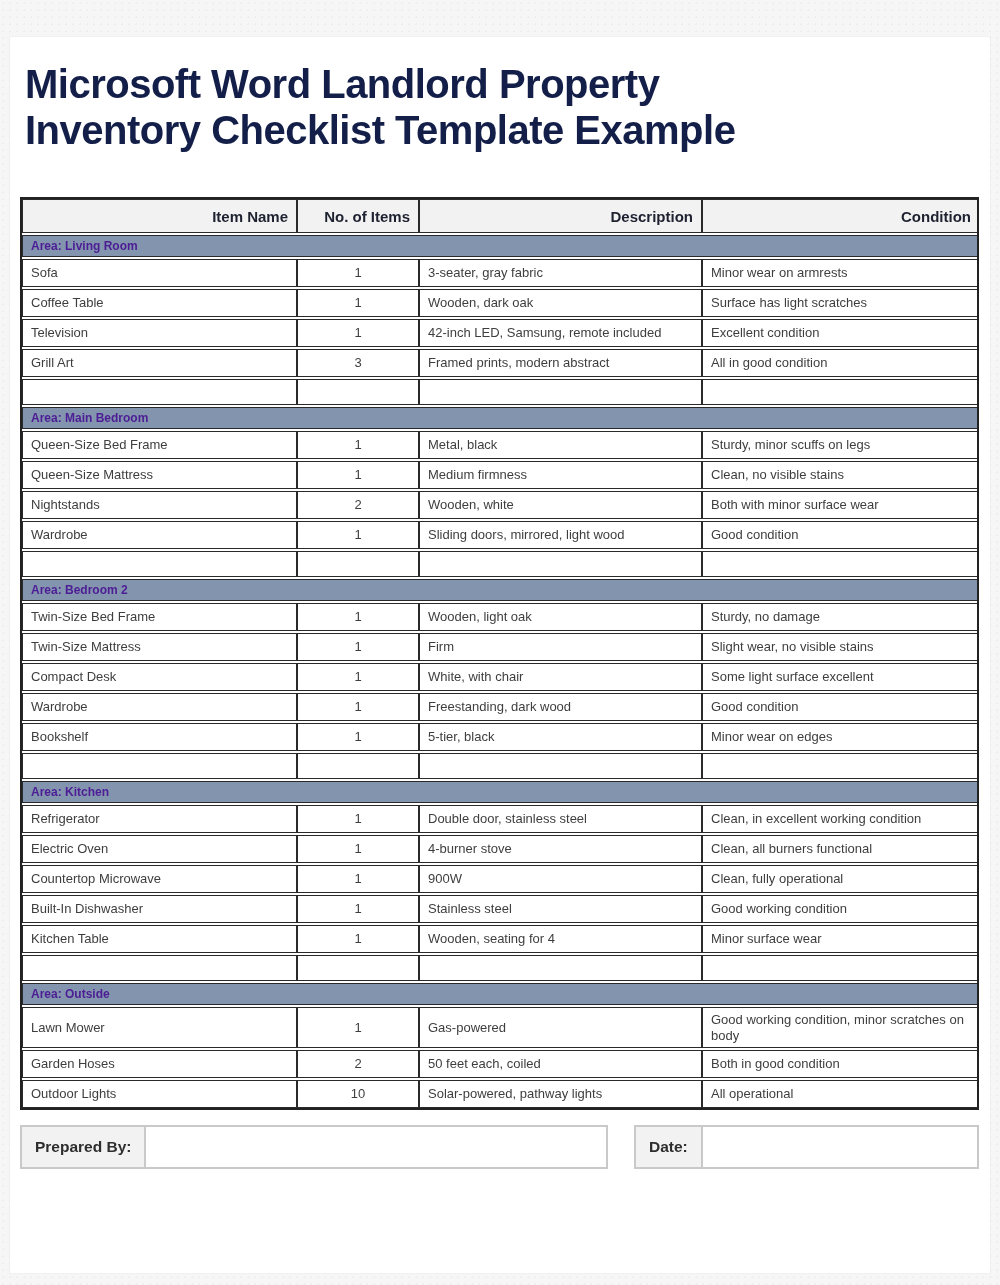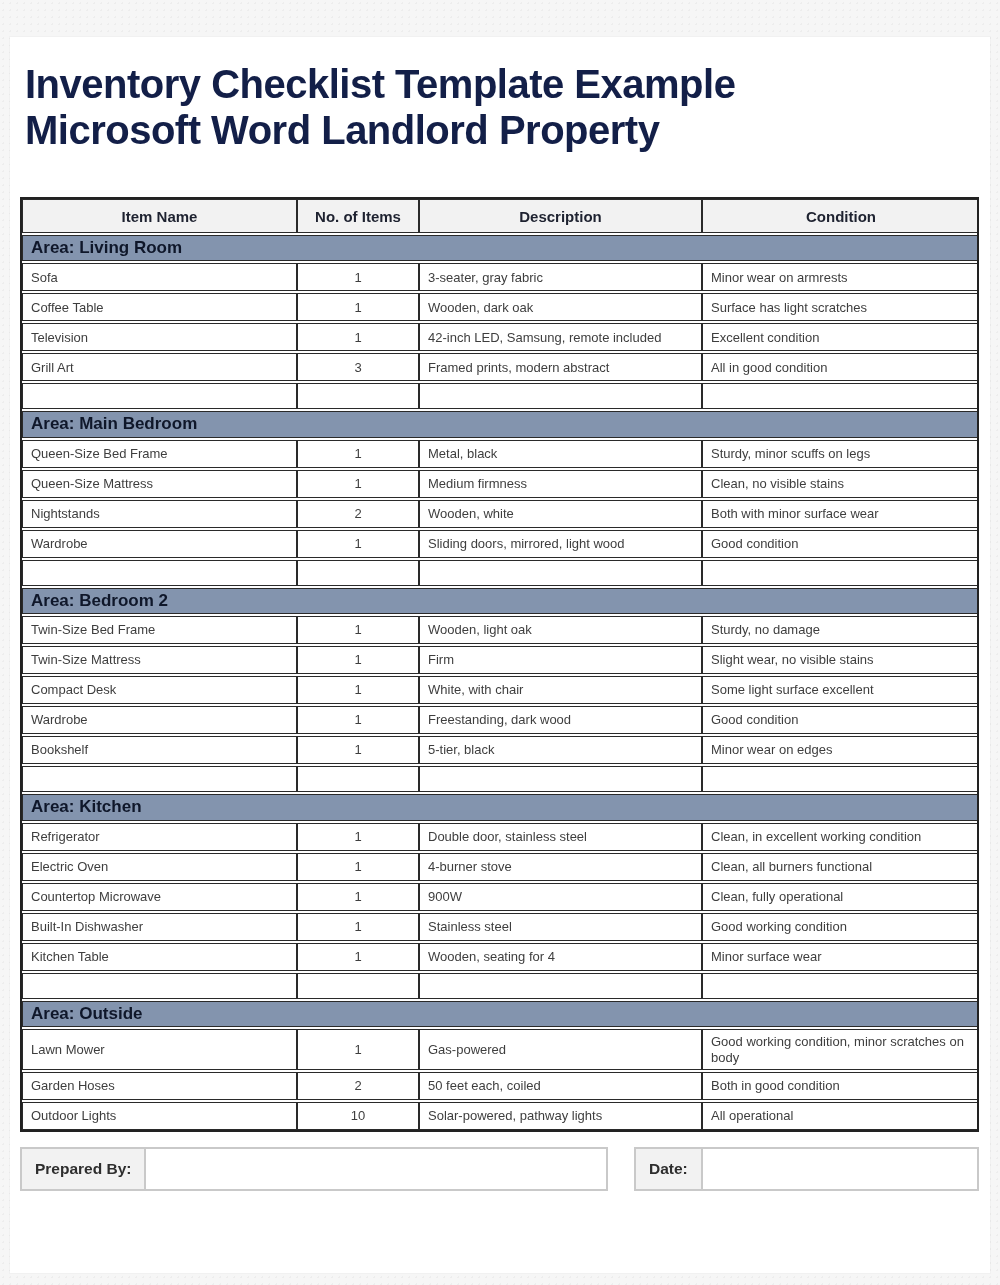--- a/index.html
+++ b/index.html
@@ -46,34 +46,34 @@
     border: 1px solid #2a2a2a;
     padding: 4px 8px;
     vertical-align: middle;
     overflow: hidden;
   }
   th {
     background: #f2f2f2;
     color: #1e2230;
     font-size: 15px;
     font-weight: 700;
-    text-align: center;
+    text-align: right;
     height: 34px;
   }
   td {
     font-size: 13px;
     color: #3e3e3e;
     height: 28px;
     line-height: 1.2;
   }
   tr.area-row td {
     background: #8394ae;
-    color: #0f172a;
+    color: #4c1d95;
     font-weight: 700;
-    font-size: 17px;
+    font-size: 12px;
     height: 22px;
     padding: 2px 8px;
     border-color: #2a2a2a;
   }
   td.center { text-align: center; }
   tr.empty-row td { height: 26px; }
   .footer {
     display: flex;
     justify-content: space-between;
     margin: 15px 11px 0 10px;
@@ -108,22 +108,22 @@
     padding: 0 10px;
     min-width: 0;
   }
 </style>
 </head>
 <body>
 
 <div class="page">
 
   <h1 class="title">
+    <div>Microsoft Word Landlord Property</div>
     <div>Inventory Checklist Template Example</div>
-    <div>Microsoft Word Landlord Property</div>
   </h1>
 
   <div class="table-wrap">
     <table>
       <colgroup>
         <col style="width:275px">
         <col style="width:122px">
         <col style="width:283px">
         <col style="width:278px">
       </colgroup>

